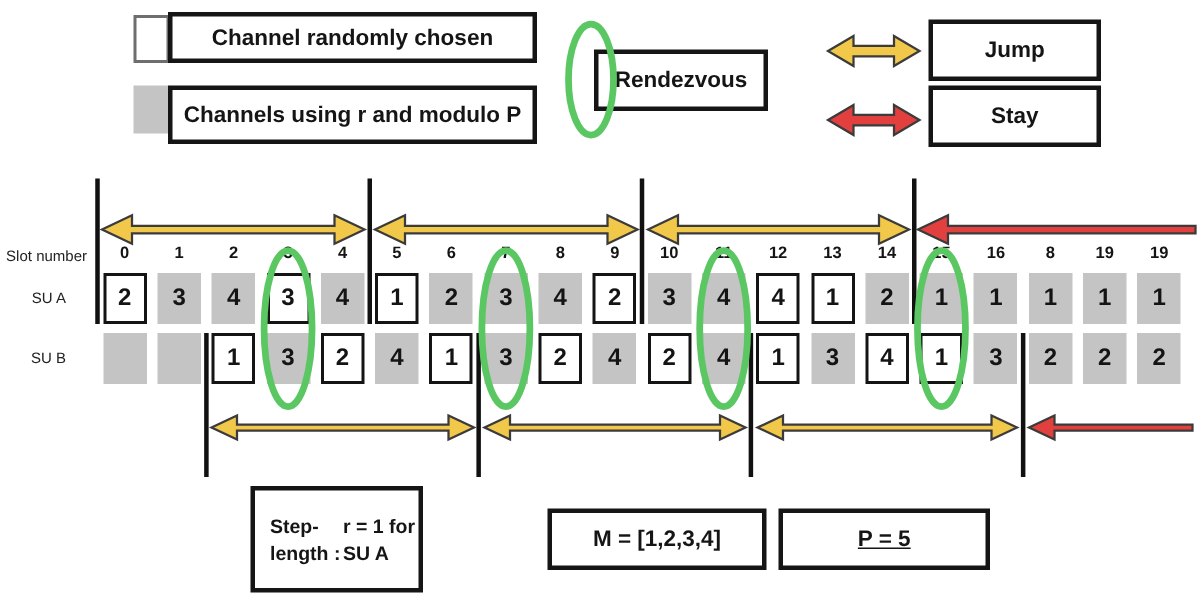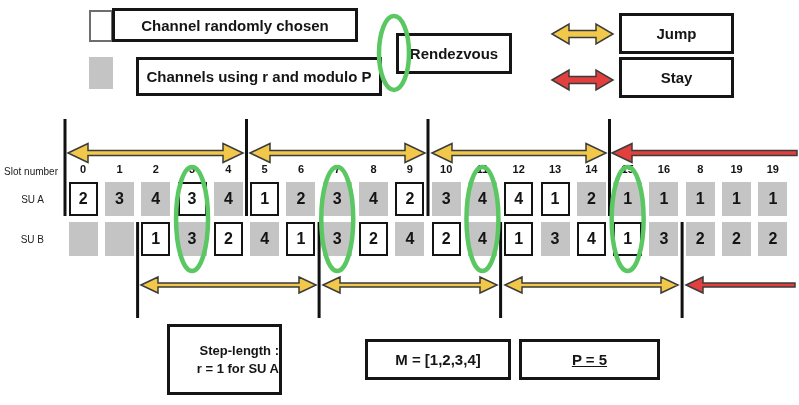--- a/index.html
+++ b/index.html
@@ -2,26 +2,26 @@
 <html><head>
 <meta charset="utf-8">
 <style>
   html,body{margin:0;padding:0;background:#fff;}
   .canvas{position:relative;width:799px;height:405px;background:#fff;
           font-family:"Liberation Sans",sans-serif;overflow:hidden;color:#141414;padding-left:21px;}
   .lbox{position:absolute;border:3px solid #151515;background:#fff;box-sizing:border-box;
         display:flex;align-items:center;justify-content:center;
         font-weight:bold;font-size:15px;color:#151515;}
   #box-random{left:112px;top:8px;width:246px;height:34px;}
-  #box-modulo{left:112px;top:57px;width:246px;height:39px;margin-left:24px;}
+  #box-modulo{left:112px;top:57px;width:246px;height:39px;}
   #box-rendezvous{left:396px;top:33px;width:116px;height:41px;}
   #box-jump{left:619px;top:13px;width:115px;height:41px;}
   #box-stay{left:619px;top:57px;width:115px;height:41px;}
   #box-step{left:167px;top:324px;width:115px;height:71px;font-size:13px;line-height:1.32;
-            flex-direction:column;align-items:flex-end;justify-content:center;padding-left:10px;}
+            align-items:center;justify-content:center;padding-left:10px;}
   #box-m{left:365px;top:339px;width:146px;height:41px;}
   #box-p{left:519px;top:339px;width:141px;height:41px;text-decoration:underline;}
   .sq{position:absolute;width:24px;height:32px;box-sizing:border-box;}
   #sq-white{left:89px;top:10px;background:#fff;border:2px solid #6e6e6e;}
   #sq-gray{left:89px;top:57px;background:#C4C4C4;}
   .row{position:absolute;left:65px;width:726px;display:grid;
        grid-template-columns:repeat(20,1fr);justify-items:center;}
   #slot-row{top:163px;height:14px;}
   #sua-row{top:182px;}
   #sub-row{top:222px;}

